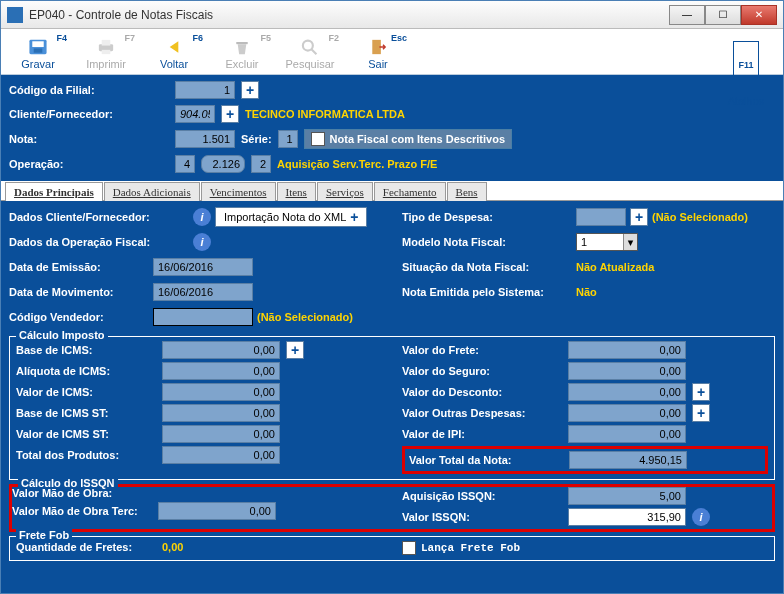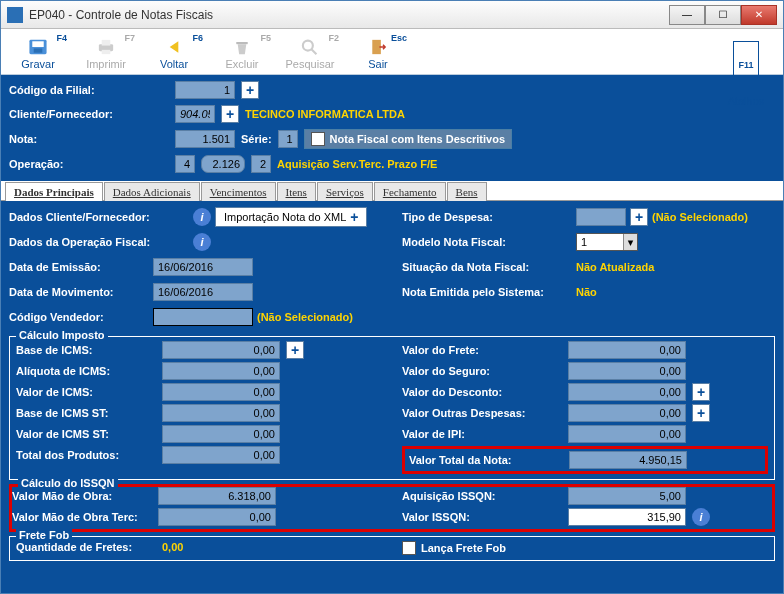--- a/index.html
+++ b/index.html
@@ -283,21 +283,20 @@
         </div>
       </div>
     </div>
 
     <div class="fieldset box-red" style="border:3px solid #d00;">
       <div class="fs-legend" style="top:-10px">Cálculo do ISSQN</div>
       <div class="fs-cols">
         <div class="fs-col">
           <div class="fs-row">
               <div class="fs-lbl">Valor Mão de Obra:</div>
-              <input class="fs-val" value="6.318,00" style="">
             </div>
           <div class="fs-row">
               <div class="fs-lbl">Valor Mão de Obra Terc:</div>
               <input class="fs-val" value="0,00" style="">
             </div>
         </div>
         <div class="fs-col">
           <div class="fs-row">
               <div class="fs-lbl" style="width:160px">Aquisição ISSQN:</div>
               <input class="fs-val" value="5,00" style="">
@@ -317,21 +316,21 @@
         <div class="fs-col">
           <div class="fs-row">
               <div class="fs-lbl">Quantidade de Fretes:</div>
               <span class="yellow">0,00</span>
             </div>
         </div>
         <div class="fs-col">
           <div class="fs-row">
             <span style="display:inline-flex;align-items:center;gap:5px;">
               <span class="checkbox"></span>
-              <span style="color:#fff;font-weight:bold;">Lança Frete Fob</span>
+              <span style="color:#fff;font-weight:bold;font-family:Liberation Mono, monospace;">Lança Frete Fob</span>
             </span>
           </div>
         </div>
       </div>
     </div>
 
   </div>
 </div>
 
 </body></html>

